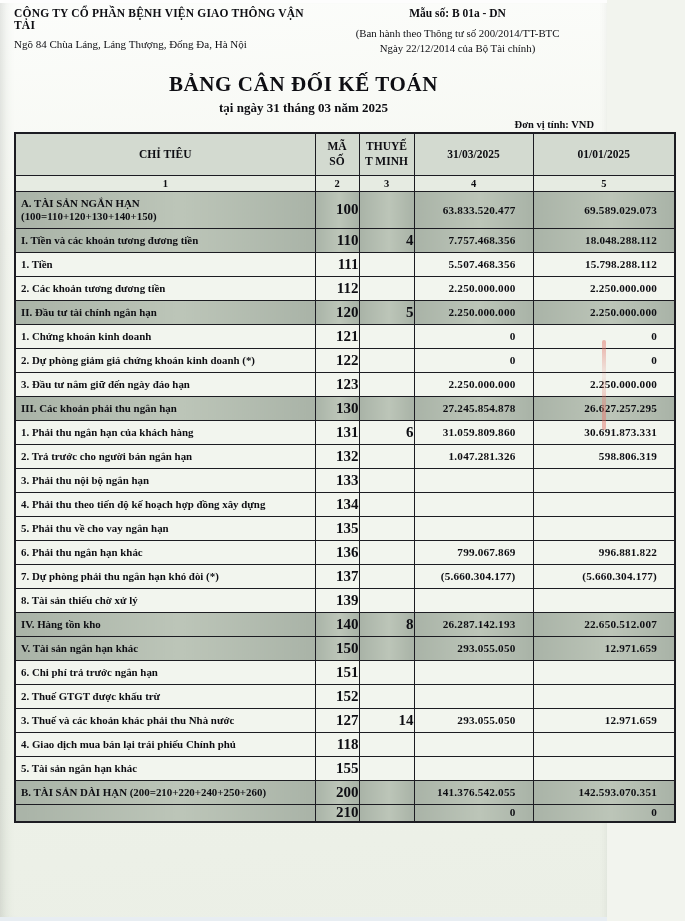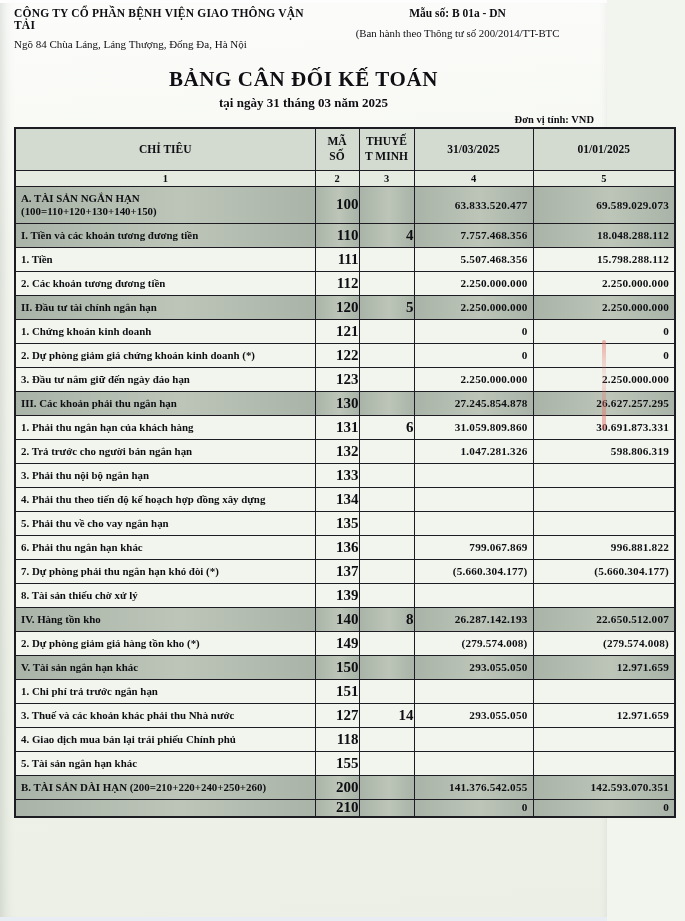--- a/index.html
+++ b/index.html
@@ -41,21 +41,21 @@
   th,td{border:1.7px solid var(--border-color);padding:0;overflow:hidden;}
   thead th{background:var(--head-bg);font-weight:bold;}
   .th-main{height:42px;font-size:11.5px;white-space:pre-line;line-height:1.3;text-align:center;}
   .num-row th{height:16px;font-size:10.5px;background:var(--numrow-bg);text-align:center;}
   tbody td{height:24px;font-weight:bold;font-size:11px;vertical-align:middle;}
   tbody td span{display:block;padding:1px 0;}
   .label-cell{text-align:left;}
   .label-cell span{padding-left:5px;padding-right:2px;white-space:pre-line;line-height:1.15;font-size:10.9px;}
   .code-cell,.tm-cell{text-align:right;font-size:15px;}
   .val-cell{text-align:right;font-size:11.2px;letter-spacing:.2px;}
-  .val-cell span{padding-right:5px;text-align:right;}
+  .val-cell span{padding-right:17px;text-align:right;}
   tr.section td{background:linear-gradient(90deg,var(--section-bg1) 0%,var(--section-bg2) 55%,var(--section-bg1) 100%);}
   tr.item td{background:var(--item-bg);}
   tr.tall td{height:37px;}
   tr.partial td{height:9px;vertical-align:top;}
   tr.partial td span{line-height:15px;padding-top:0;}
   .artifact-red{position:absolute;right:1px;top:340px;width:4px;height:90px;
     background:linear-gradient(180deg,rgba(226,120,110,.55),rgba(226,120,110,.1) 40%,rgba(226,120,110,.5) 80%);
     border-radius:2px;}
   .bottom-strip{position:absolute;left:0;bottom:0;width:100%;height:4px;background:#e7edf2;}
   .top-strip{position:absolute;left:0;top:0;width:100%;height:3px;background:#fdfdfd;}
@@ -67,20 +67,21 @@
   <div class="top-strip"></div>
 
   <div class="doc-header">
     <div class="h-left">
       <div class="company">CÔNG TY CỔ PHẦN BỆNH VIỆN GIAO THÔNG VẬN TẢI</div>
       <div class="address">Ngõ 84 Chùa Láng, Láng Thượng, Đống Đa, Hà Nội</div>
     </div>
     <div class="h-right">
       <div class="form-no">Mẫu số: B 01a - DN</div>
       <div class="issued">(Ban hành theo Thông tư số 200/2014/TT-BTC</div>
+      <div class="issued">Ngày 22/12/2014 của Bộ Tài chính)</div>
     </div>
   </div>
 
   <div class="title">BẢNG CÂN ĐỐI KẾ TOÁN</div>
   <div class="subtitle">tại ngày 31 tháng 03 năm 2025</div>
   <div class="unit">Đơn vị tính: VND</div>
 
   <table>
     <colgroup>
       <col style="width:300px">
@@ -408,60 +409,60 @@
           <td class="tm-cell">
             <span>8</span>
           </td>
           <td class="val-cell">
             <span>26.287.142.193</span>
           </td>
           <td class="val-cell">
             <span>22.650.512.007</span>
           </td>
         </tr>
-        <tr class="item">
-          <td class="label-cell">
-            <span>2. Dự phòng giảm giá hàng tồn kho (*)</span>
-          </td>
-          <td class="code-cell">
-            <span>149</span>
-          </td>
-          <td class="tm-cell">
-            <span></span>
-          </td>
-          <td class="val-cell">
-            <span>(279.574.008)</span>
-          </td>
-          <td class="val-cell">
-            <span>(279.574.008)</span>
-          </td>
-        </tr>
         <tr class="section">
           <td class="label-cell">
             <span>V. Tài sản ngắn hạn khác</span>
           </td>
           <td class="code-cell">
             <span>150</span>
           </td>
           <td class="tm-cell">
             <span></span>
           </td>
           <td class="val-cell">
             <span>293.055.050</span>
           </td>
           <td class="val-cell">
             <span>12.971.659</span>
           </td>
         </tr>
         <tr class="item">
           <td class="label-cell">
-            <span>1. Chi phí trả trước ngắn hạn</span>
+            <span>6. Chi phí trả trước ngắn hạn</span>
           </td>
           <td class="code-cell">
             <span>151</span>
+          </td>
+          <td class="tm-cell">
+            <span></span>
+          </td>
+          <td class="val-cell">
+            <span></span>
+          </td>
+          <td class="val-cell">
+            <span></span>
+          </td>
+        </tr>
+        <tr class="item">
+          <td class="label-cell">
+            <span>2. Thuế GTGT được khấu trừ</span>
+          </td>
+          <td class="code-cell">
+            <span>152</span>
           </td>
           <td class="tm-cell">
             <span></span>
           </td>
           <td class="val-cell">
             <span></span>
           </td>
           <td class="val-cell">
             <span></span>
           </td>

